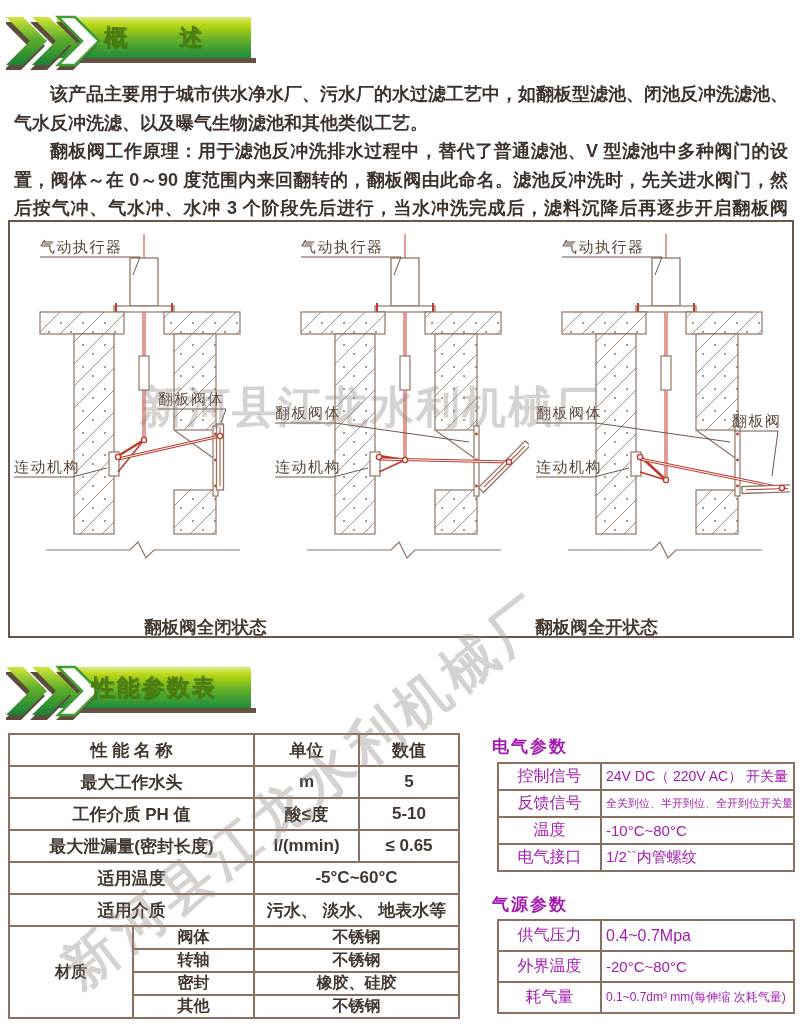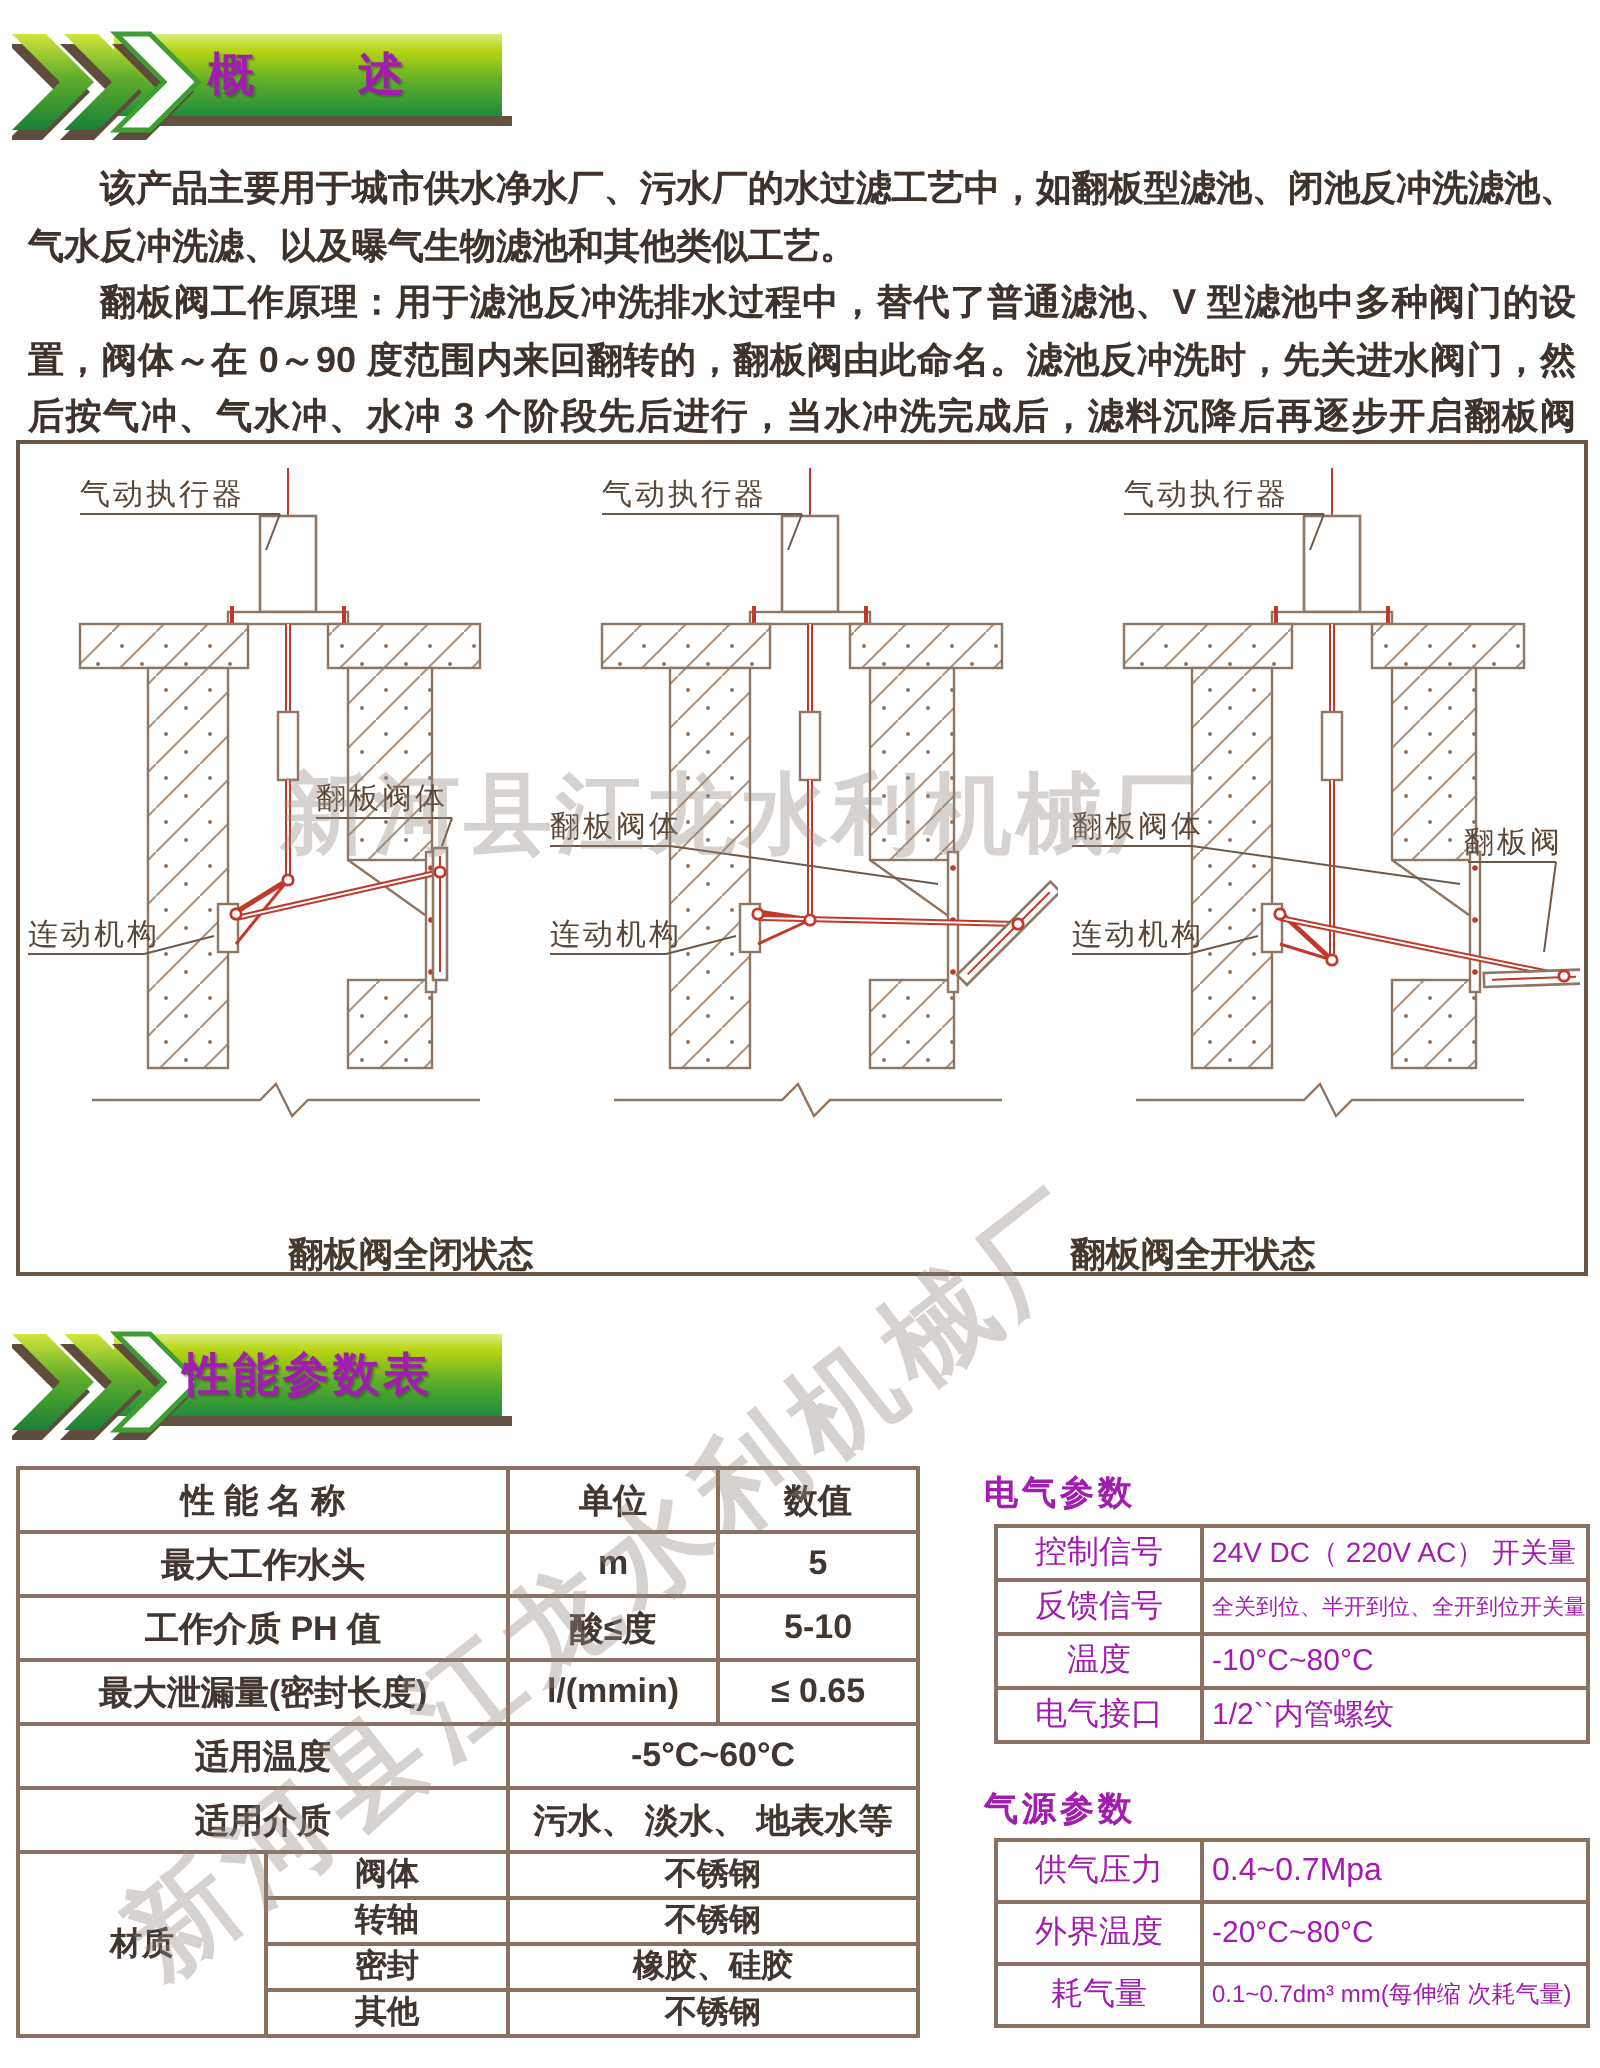--- a/index.html
+++ b/index.html
@@ -5,21 +5,21 @@
   html,body{margin:0;padding:0;background:#fff;}
   #page{position:relative;width:800px;height:1034px;background:#fff;overflow:hidden;
         font-family:"Liberation Sans","DejaVu Sans",sans-serif;color:#3d332c;}
   
   .banner{position:absolute;left:0;height:60px;width:300px;}
   .banner .bar{position:absolute;left:57px;top:4px;width:194px;height:41px;
       background:linear-gradient(180deg,#dcec7c 0%,#b6d511 20%,#5fae2b 58%,#1e8c3c 100%);}
   .banner .bar-shadow{position:absolute;left:64px;top:45px;width:192px;height:5px;background:#63523f;}
   .banner .bar-text{position:absolute;left:57px;top:4px;width:194px;height:41px;
       display:flex;align-items:center;justify-content:center;
-      color:#a21caf;font-size:23px;font-weight:bold;letter-spacing:2px;
+      color:#4d7c0f;font-size:23px;font-weight:bold;letter-spacing:2px;
       text-shadow:1px 1px 1px rgba(40,90,30,.55);white-space:nowrap;}
   .banner svg{position:absolute;left:6px;top:0;}
   
   .intro{position:absolute;left:14px;top:80px;width:774px;
       font-size:18px;line-height:28.5px;font-weight:bold;text-align:justify;color:#3d332c;}
   .intro p{margin:0;text-indent:2em;}
   
   .diagbox{position:absolute;left:8px;top:220px;width:782px;height:414px;
       border:2px solid #6b5747;background:#fff;}
   .diagrow{display:flex;justify-content:space-between;padding:6px 2px 0 2px;}

